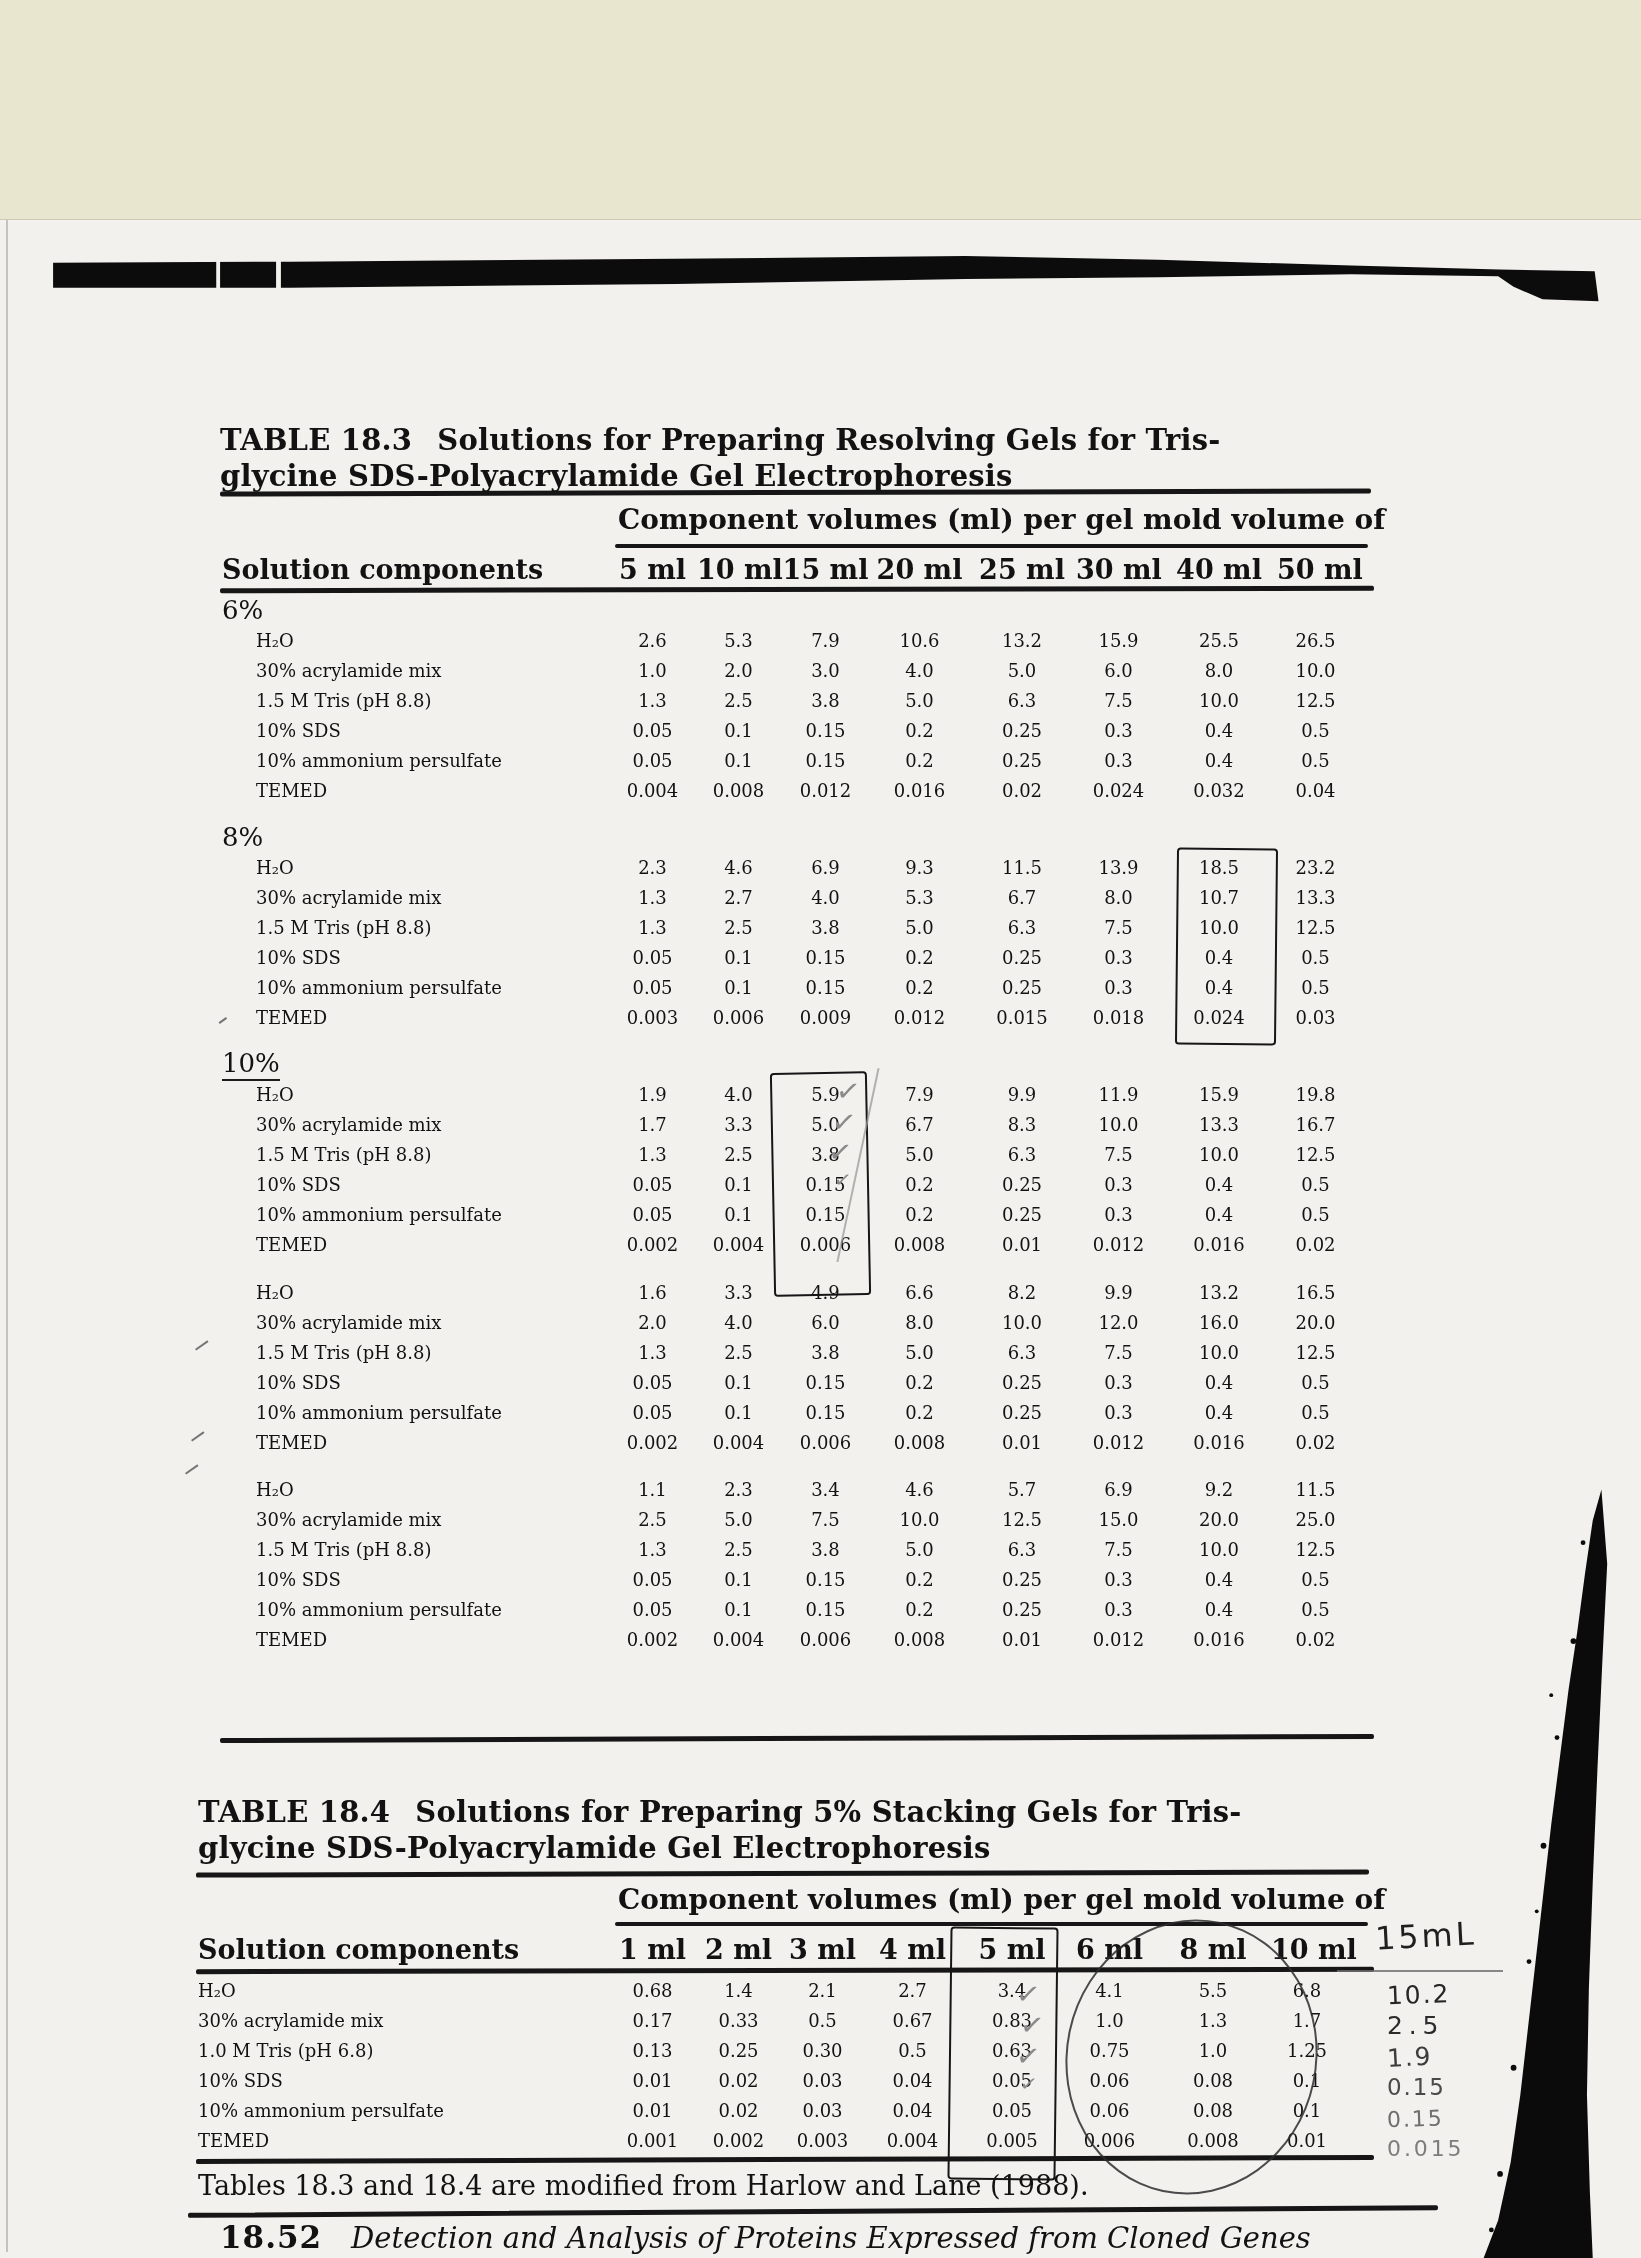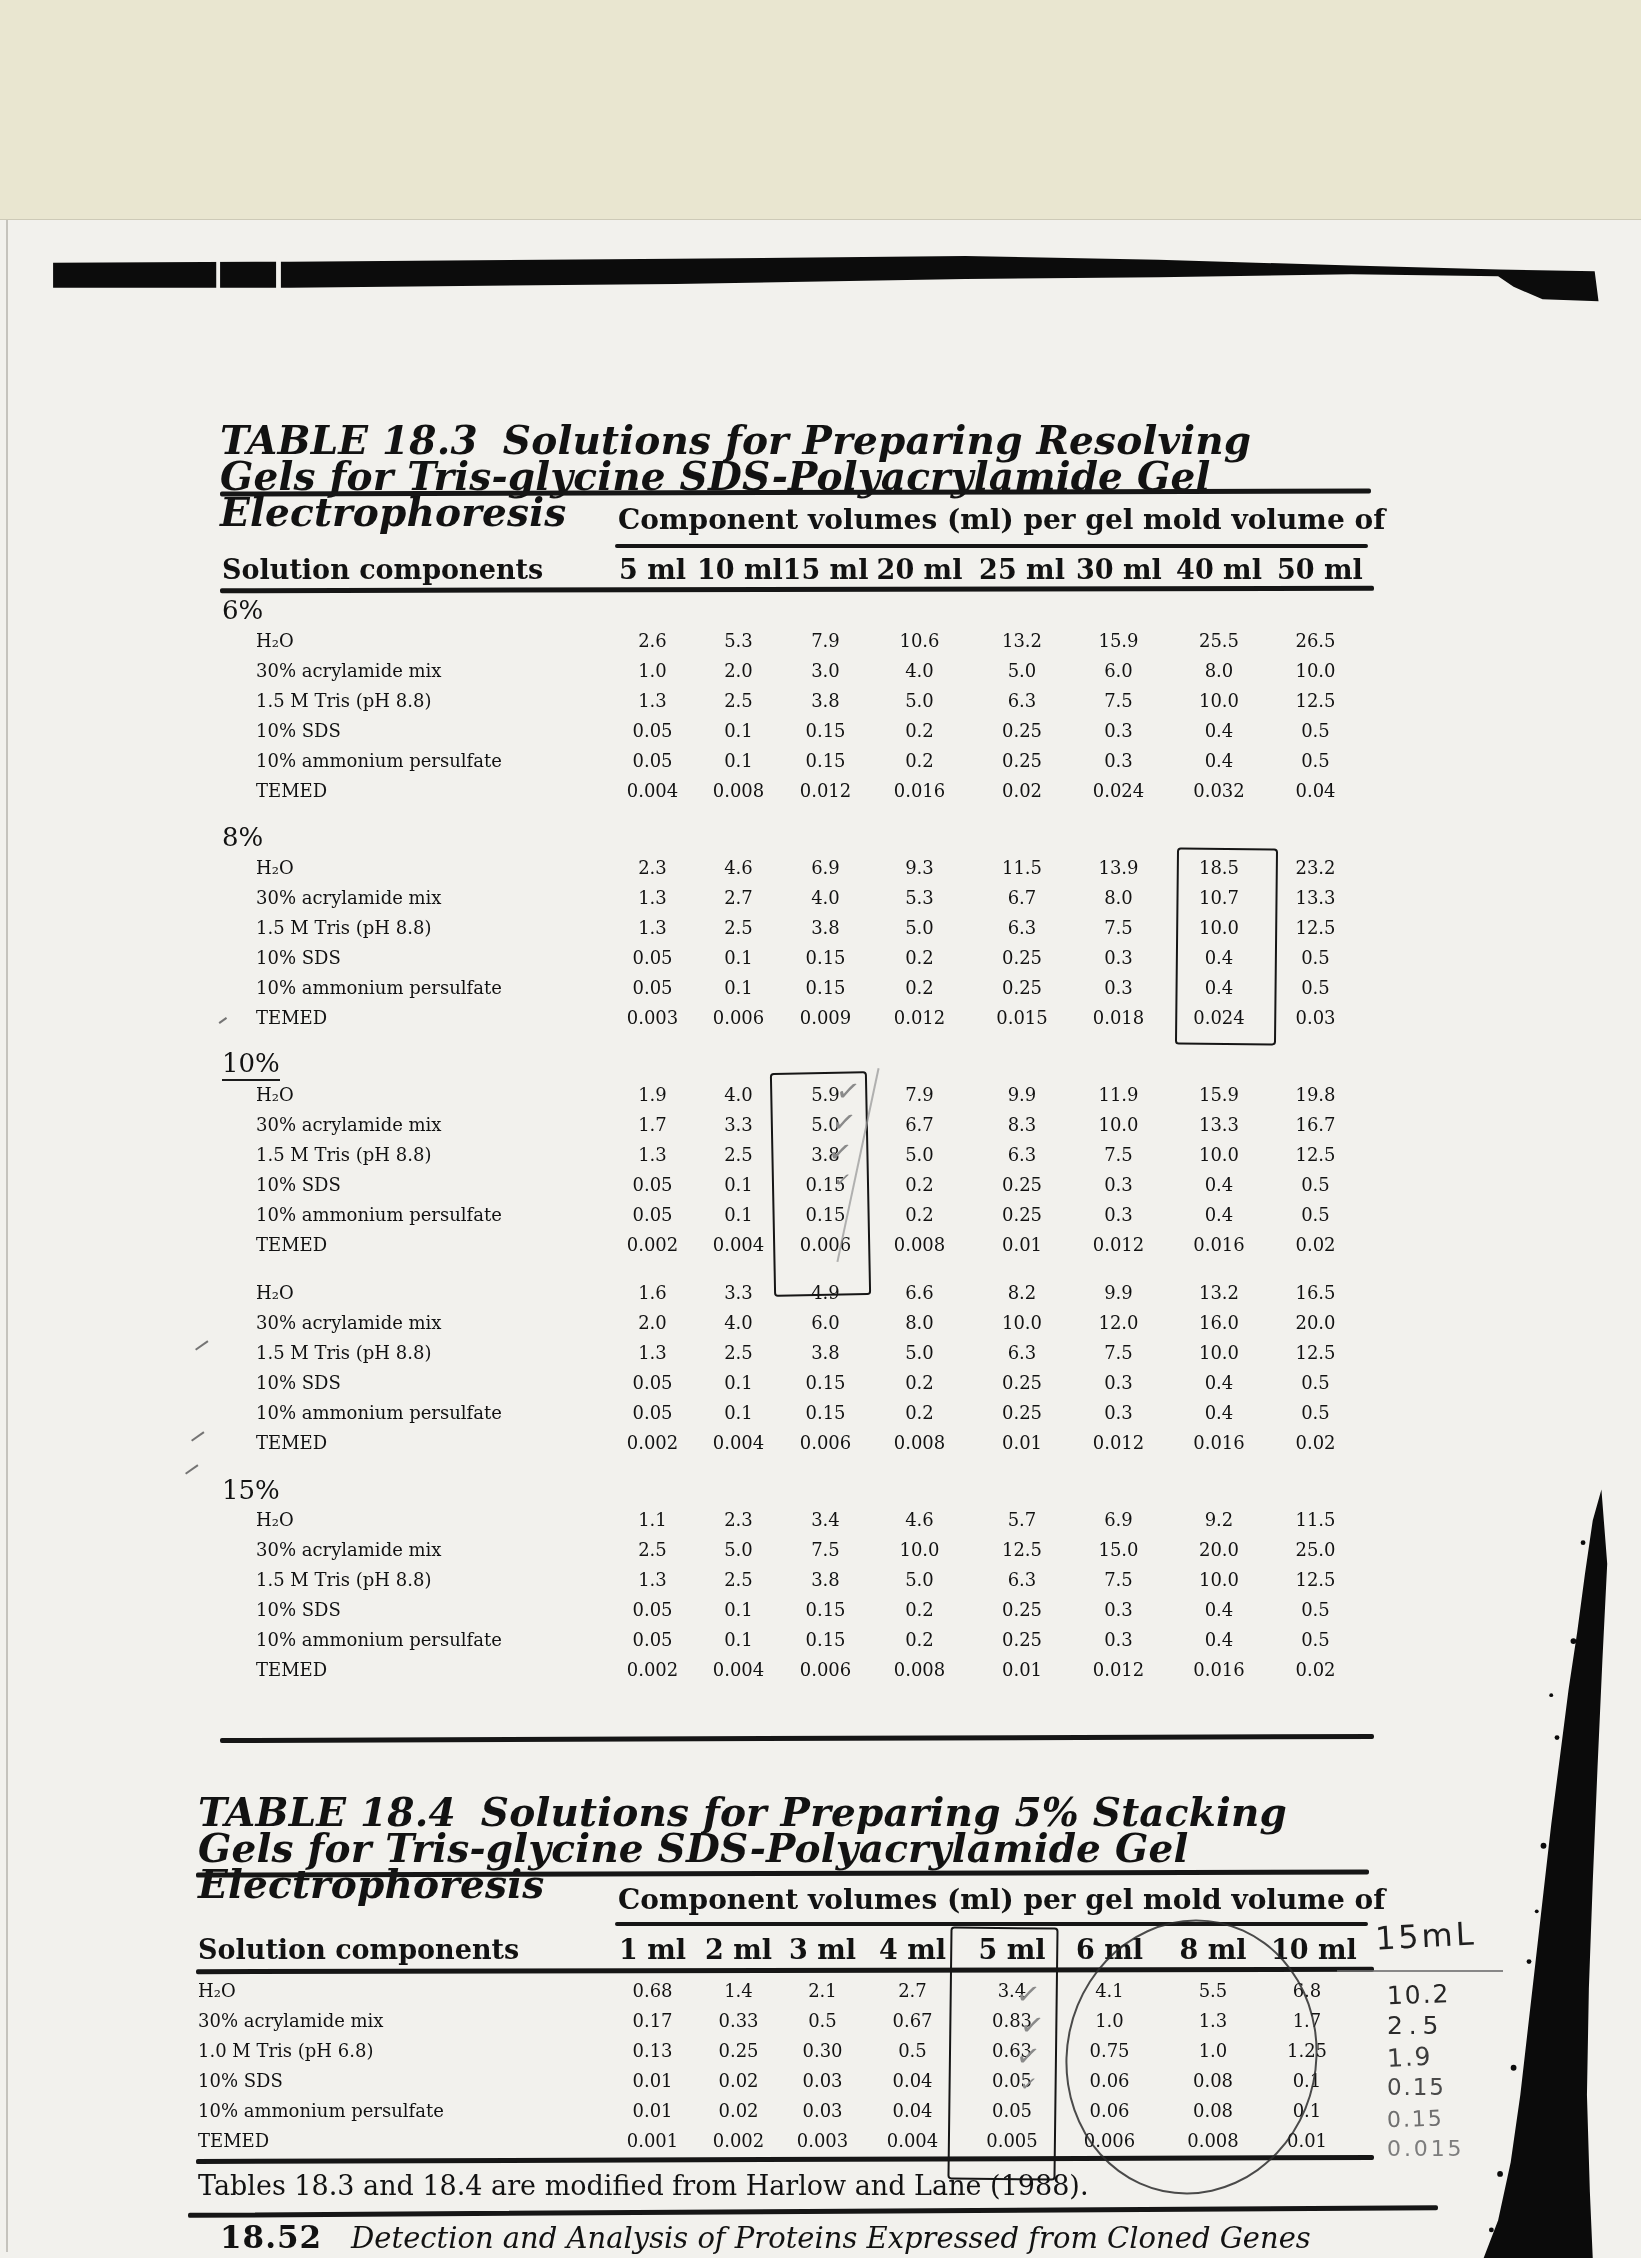--- a/index.html
+++ b/index.html
@@ -8,21 +8,21 @@
     background:#f2f1ed;
     font-family:"DejaVu Serif", serif;color:#121212;
   }
   .abs{position:absolute;}
   
   .beige{left:0;top:0;width:1641px;height:219px;background:#e9e6d0;border-bottom:1px solid #cdcab7;}
   .page-edge{left:5.8px;top:220px;width:1.9px;height:2032px;background:#8f8c82;opacity:.45;}
   
   .rule{background:#161616;border-radius:1.9px;}
   
-  .t-title{font-weight:bold;font-style:italic;font-size:39px;line-height:36px;letter-spacing:0.2px;}
+  .t-title{font-weight:bold;font-size:29px;line-height:36px;letter-spacing:0.2px;}
   .t-title .t-label{margin-right:25px;}
   .group-header{font-weight:bold;font-size:28px;}
   
   .trow{display:grid;height:30px;align-items:center;font-size:18px;}
   .trow.t1{grid-template-columns:386px 89px 83px 91px 97px 108px 85px 116px 77px;}
   .trow.t2{grid-template-columns:410px 89px 83px 85px 95px 104px 91px 116px 72px;}
   .thead{height:33px;font-weight:bold;font-size:27px;}
   .cell{white-space:nowrap;}
   .cell.num{text-align:center;}
   .cell.lbl{text-align:left;}
@@ -359,23 +359,20 @@
         <div class="cell num">0.004</div>
         <div class="cell num">0.006</div>
         <div class="cell num">0.008</div>
         <div class="cell num">0.01</div>
         <div class="cell num">0.012</div>
         <div class="cell num">0.016</div>
         <div class="cell num">0.02</div>
       </div>
     </div>
     <div class="sect">
-      <div class="seclabel">
-        <span>15%</span>
-      </div>
       <div class="trow t1">
         <div class="cell lbl ind">H₂O</div>
         <div class="cell num">1.1</div>
         <div class="cell num">2.3</div>
         <div class="cell num">3.4</div>
         <div class="cell num">4.6</div>
         <div class="cell num">5.7</div>
         <div class="cell num">6.9</div>
         <div class="cell num">9.2</div>
         <div class="cell num">11.5</div>

